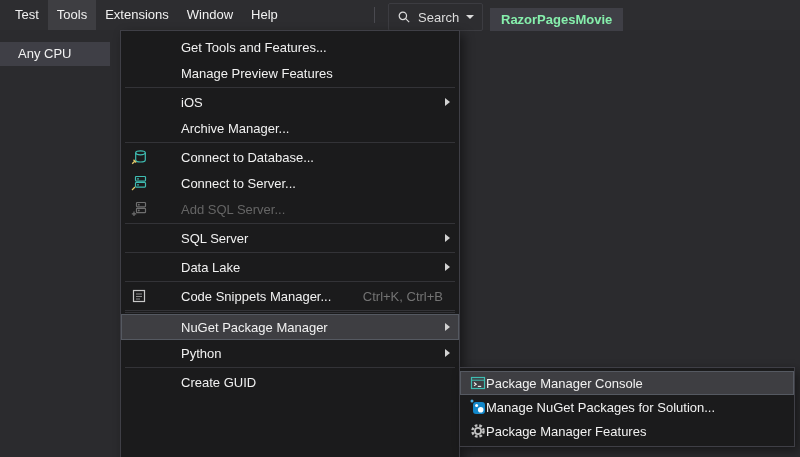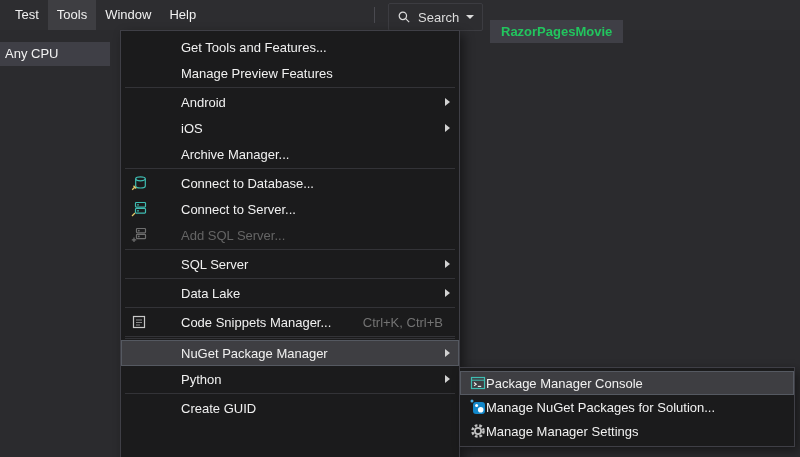--- a/index.html
+++ b/index.html
@@ -29,28 +29,28 @@
     position:absolute; left:388px; top:3px; height:28px;
     display:flex; align-items:center; gap:7px; padding:0 8px;
     color:#dcdcdc; border:1px solid #3c3c41; border-radius:2px;
   }
   .caret {
     width:0; height:0;
     border-left:4px solid transparent; border-right:4px solid transparent;
     border-top:4px solid #dcdcdc;
   }
   .project-badge {
-    position:absolute; left:490px; top:20px; height:23px; line-height:23px;
-    padding:0 11px; background:#3f3f46; color:#22c55e; font-weight:bold;
+    position:absolute; left:490px; top:8px; height:23px; line-height:23px;
+    padding:0 11px; background:#3f3f46; color:#86efac; font-weight:bold;
   }
 
   
   .config {
     position:absolute; left:0; top:42px; width:110px; height:24px;
-    line-height:24px; padding-left:5px; background:#3f3f46; color:#f1f1f1;
+    line-height:24px; padding-left:18px; background:#3f3f46; color:#f1f1f1;
   }
 
   
   .menu-popup {
     position:absolute; background:#1b1b1c; border:1px solid #3f3f46;
     box-shadow:4px 4px 10px rgba(0,0,0,.45); padding:3px 0;
   }
   .tools-popup { left:120px; top:30px; width:340px; height:433px; z-index:5; }
   .nuget-popup { left:459px; top:367px; width:336px; z-index:6; }
 
@@ -80,20 +80,21 @@
   .sm-item.highlighted { background:#3e3e42; box-shadow:inset 0 0 0 1px #555961; }
 </style>
 </head>
 <body>
 
 <div class="screen">
 
   <div class="titlebar">
     <div class="menubar-item">Test</div>
     <div class="menubar-item open">Tools</div>
+    <div class="menubar-item">Extensions</div>
     <div class="menubar-item">Window</div>
     <div class="menubar-item">Help</div>
 
     <div class="tb-sep"></div>
 
     <div class="search">
       <span style="display:flex;">
         <svg viewBox="0 0 16 16" width="14" height="14">
           <circle cx="6.7" cy="6.7" r="4.2" fill="none" stroke="#dcdcdc" stroke-width="1.4"></circle>
           <path d="M9.9 9.9l4 4" stroke="#dcdcdc" stroke-width="1.4"></path>
@@ -115,24 +116,20 @@
     <div class="menu-item">
       <span class="mi-label">Get Tools and Features...</span>
     </div>
 
     <div class="menu-item">
       <span class="mi-label">Manage Preview Features</span>
     </div>
 
     <div class="menu-sep"></div>
 
-    <div class="menu-item">
-      <span class="mi-label">Android</span>
-      <span class="mi-arrow"></span>
-    </div>
 
     <div class="menu-item">
       <span class="mi-label">iOS</span>
       <span class="mi-arrow"></span>
     </div>
 
     <div class="menu-item">
       <span class="mi-label">Archive Manager...</span>
     </div>
 
@@ -251,18 +248,18 @@
       <span class="mi-label">Manage NuGet Packages for Solution...</span>
     </div>
 
     <div class="sm-item">
       <span class="sm-icon">
         <svg viewBox="0 0 16 16" width="16" height="16">
           <circle cx="8" cy="8" r="5.6" fill="none" stroke="#c1c1c1" stroke-width="2.4" stroke-dasharray="2.6 1.9"></circle>
           <circle cx="8" cy="8" r="3.1" fill="none" stroke="#c1c1c1" stroke-width="1.8"></circle>
         </svg>
       </span>
-      <span class="mi-label">Manage Manager Settings</span>
+      <span class="mi-label">Package Manager Features</span>
     </div>
 
   </div>
 
 </div>
 
 </body></html>

